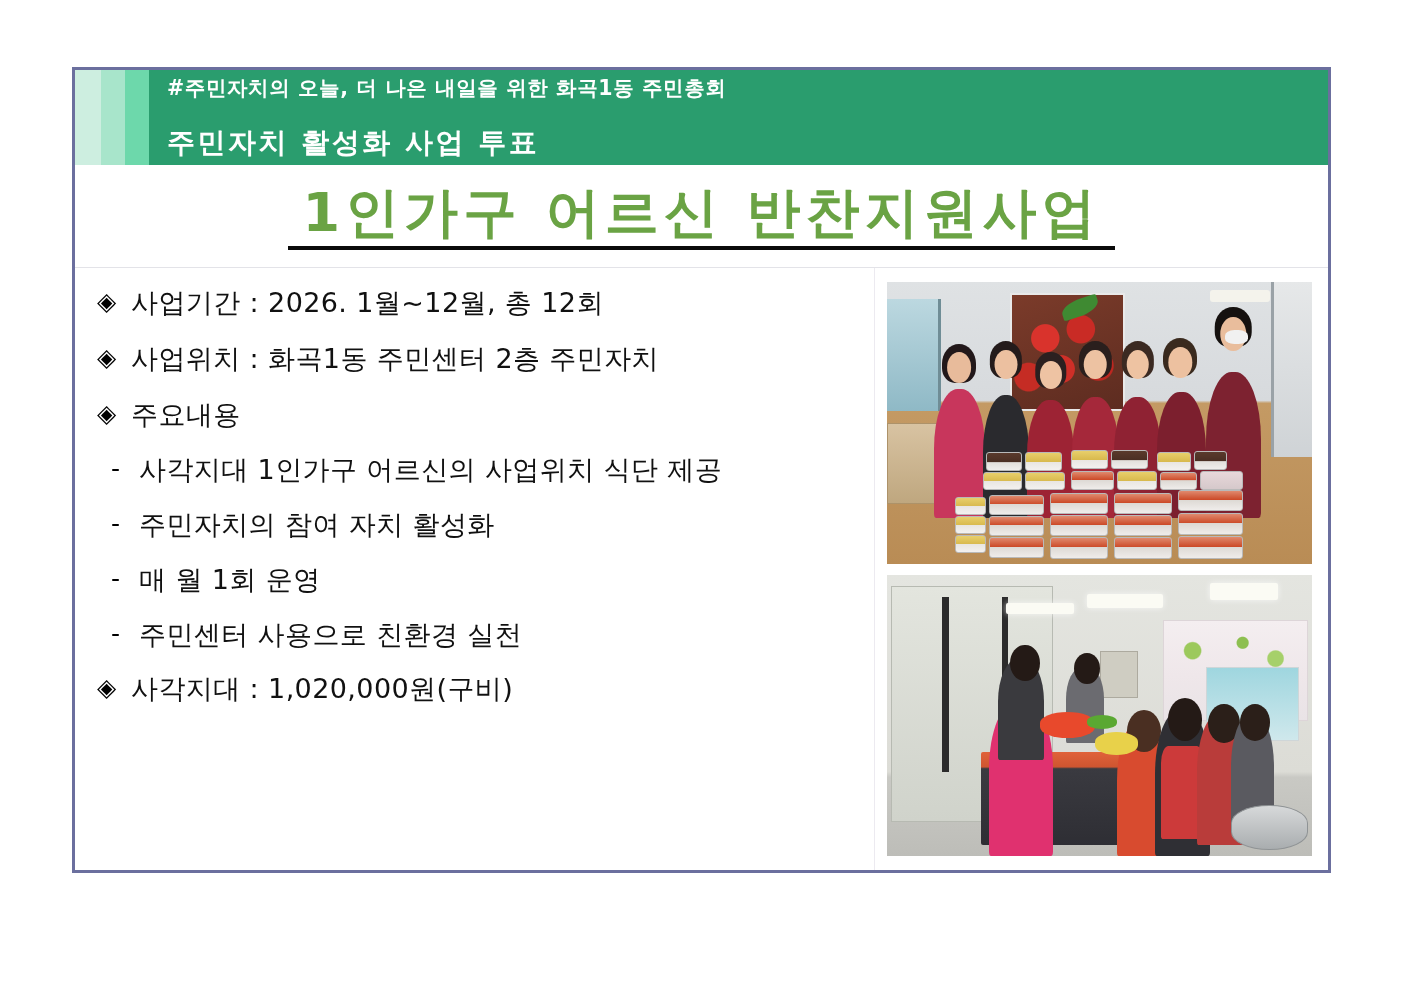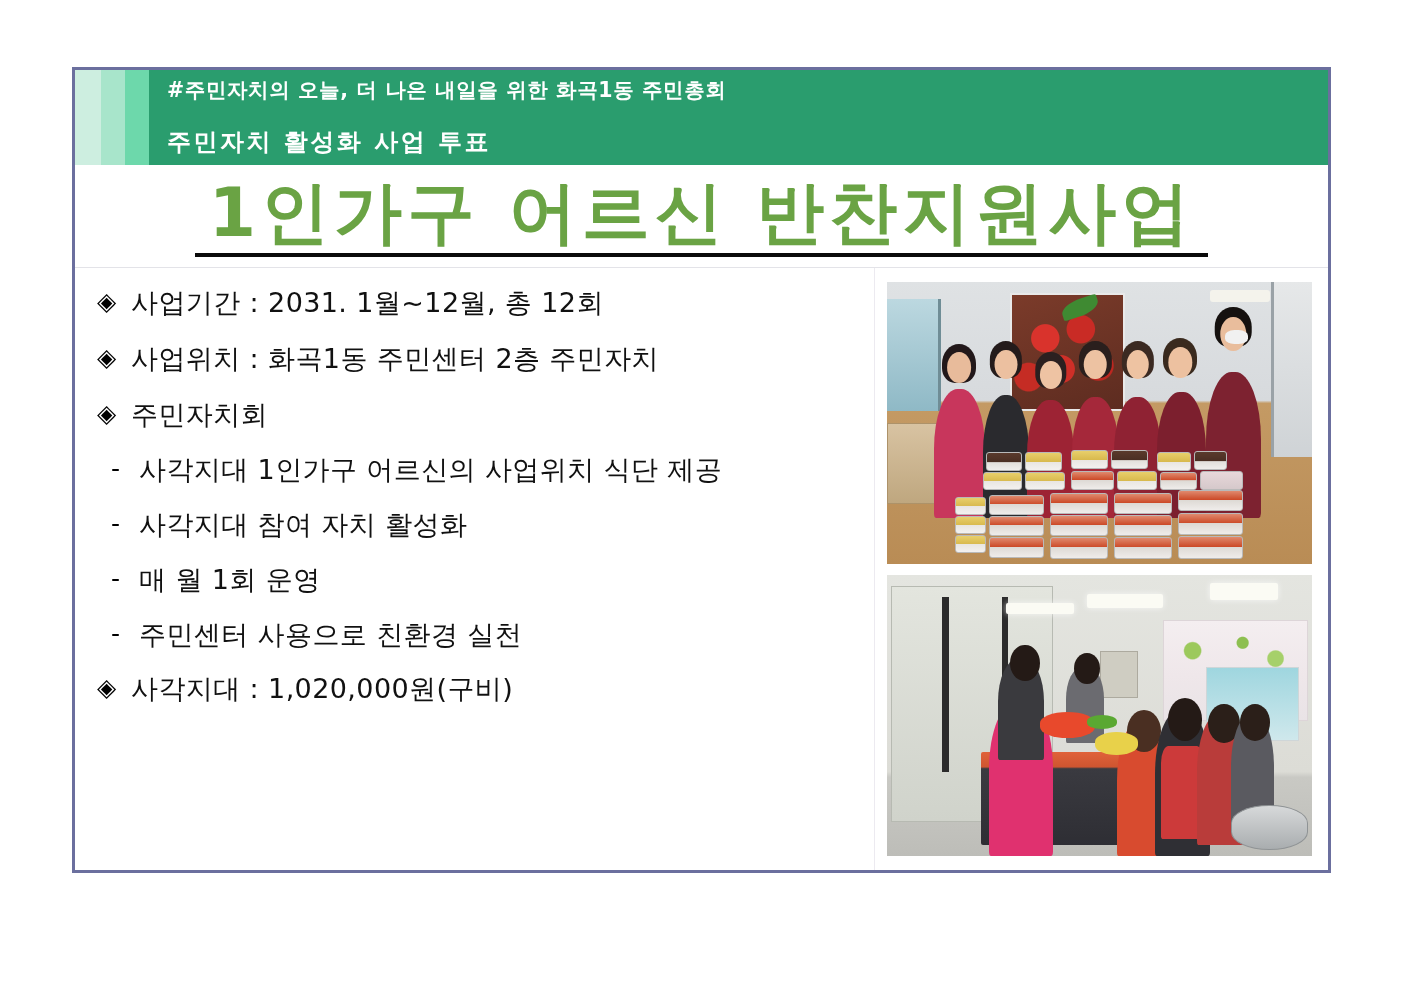--- a/index.html
+++ b/index.html
@@ -57,39 +57,39 @@
     color: #ffffff;
   }
   .hashtag-line {
     font-size: 20.5px;
     font-weight: bold;
     letter-spacing: 0.6px;
     line-height: 1.25;
     margin-bottom: 4px;
   }
   .header-title {
-    font-size: 24px;
+    font-size: 28px;
     font-weight: bold;
     letter-spacing: 2.5px;
     line-height: 1.2;
     margin-top: 20px;
   }
 
   
   .title-row {
     flex-shrink: 0;
     height: 102px;
     position: relative;
     border-bottom: 1px solid #e3e3e8;
     display: flex;
     align-items: center;
     justify-content: center;
   }
   .main-title {
-    font-size: 68px;
+    font-size: 54px;
     font-weight: bold;
     color: #6aa344;
     letter-spacing: 5px;
     line-height: 1;
     padding-bottom: 6px;
     border-bottom: 4px solid #0a0a0a;
     padding-left: 14px;
     padding-right: 14px;
     white-space: nowrap;
     margin-top: 4px;
@@ -323,37 +323,37 @@
 
   <div class="title-row">
     <div class="main-title">1인가구 어르신 반찬지원사업</div>
   </div>
 
   <div class="body-area">
 
     <div class="text-col">
       <div class="bullet-line">
         <span class="bullet-mark">◈</span>
-        <span class="bullet-text">사업기간 : 2031. 1월~12월, 총 12회</span>
+        <span class="bullet-text">사업기간 : 2026. 1월~12월, 총 12회</span>
       </div>
       <div class="bullet-line">
         <span class="bullet-mark">◈</span>
         <span class="bullet-text">사업위치 : 화곡1동 주민센터 2층 주민자치</span>
       </div>
       <div class="bullet-line">
         <span class="bullet-mark">◈</span>
-        <span class="bullet-text">주민자치회</span>
+        <span class="bullet-text">주요내용</span>
       </div>
       <div class="bullet-line sub">
         <span class="bullet-mark dash">-</span>
         <span class="bullet-text">사각지대 1인가구 어르신의 사업위치 식단 제공</span>
       </div>
       <div class="bullet-line sub">
         <span class="bullet-mark dash">-</span>
-        <span class="bullet-text">사각지대 참여 자치 활성화</span>
+        <span class="bullet-text">주민자치의 참여 자치 활성화</span>
       </div>
       <div class="bullet-line sub">
         <span class="bullet-mark dash">-</span>
         <span class="bullet-text">매 월 1회 운영</span>
       </div>
       <div class="bullet-line sub">
         <span class="bullet-mark dash">-</span>
         <span class="bullet-text">주민센터 사용으로 친환경 실천</span>
       </div>
       <div class="bullet-line">

